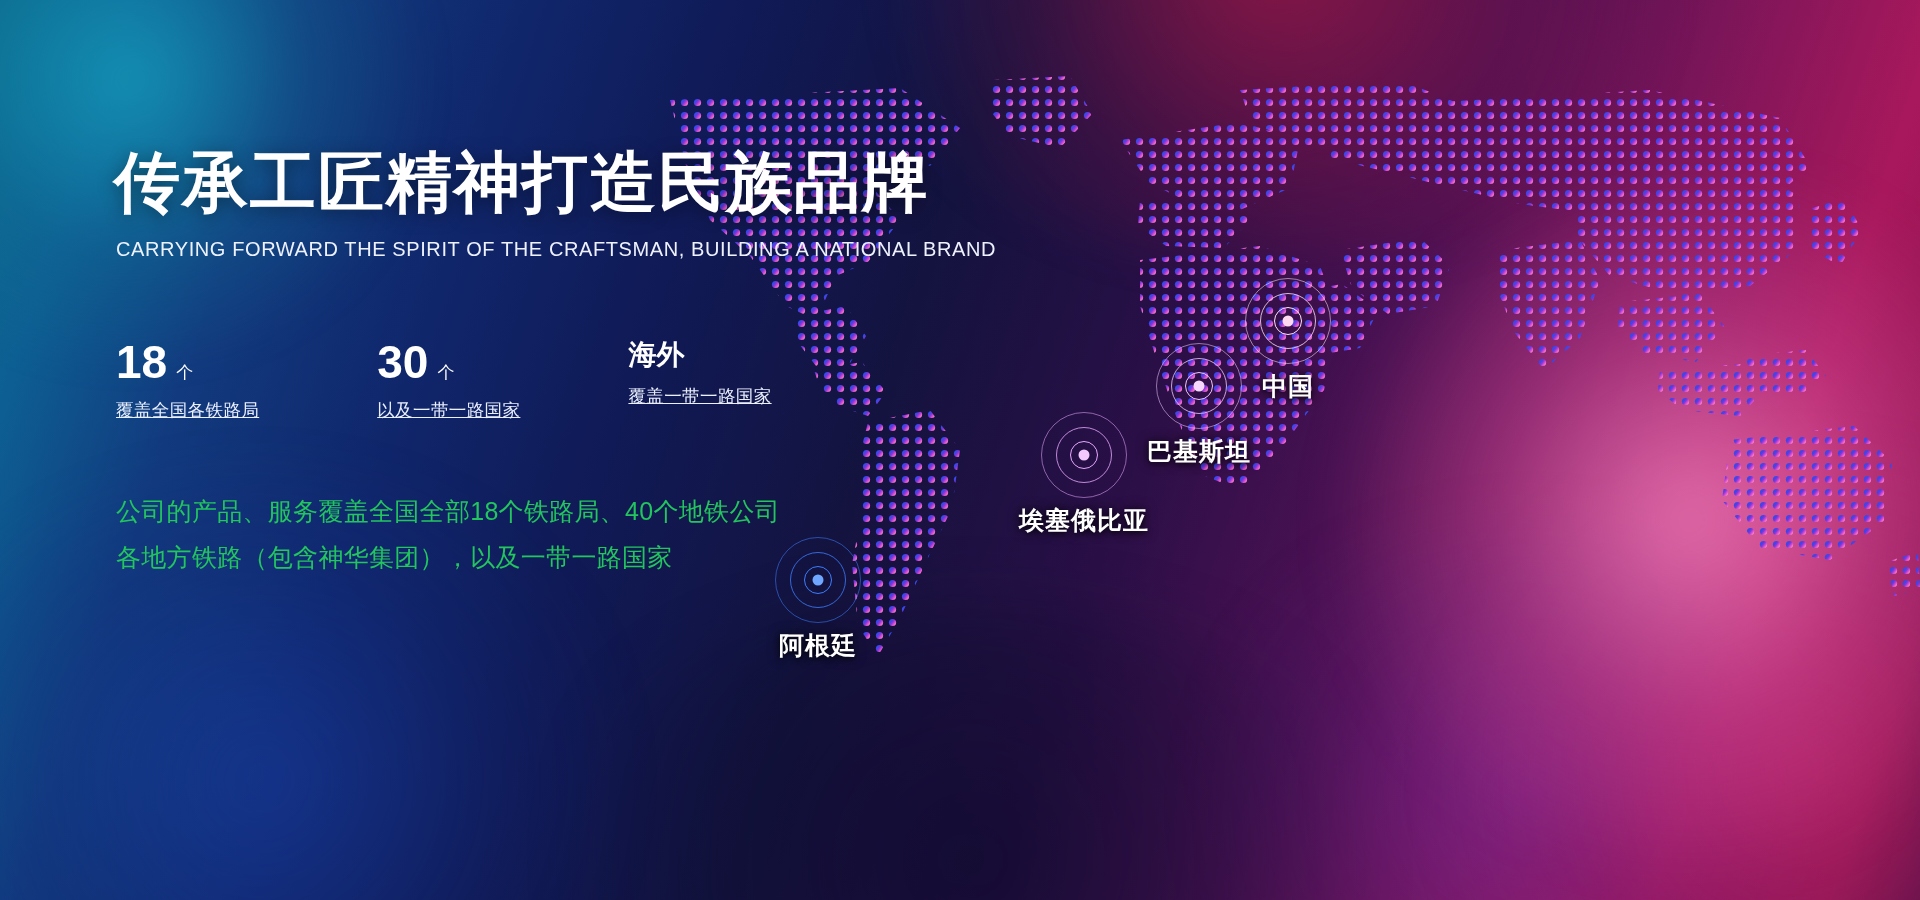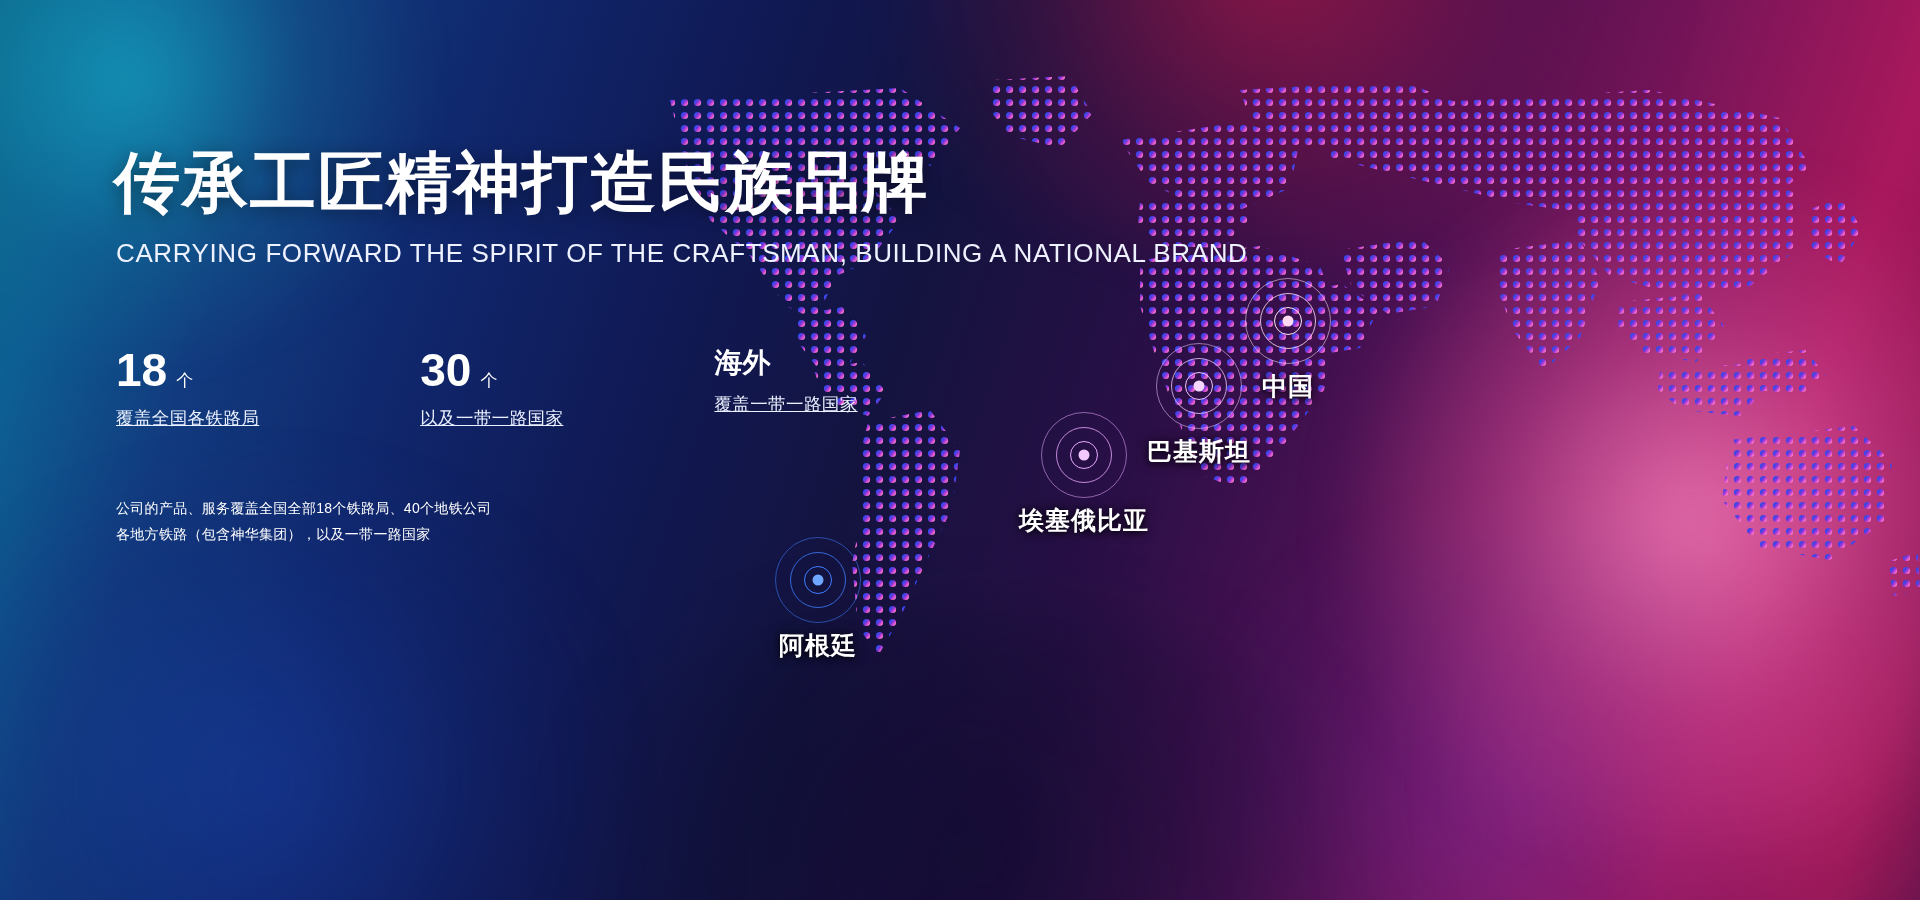--- a/index.html
+++ b/index.html
@@ -61,34 +61,34 @@
   .m-eth .ring{border-color:#e8a8ff;} .m-eth .dot{background:#f2c8ff;}
   .m-arg .ring{border-color:#3d7dff;} .m-arg .dot{background:#6fa6ff;}
   .m-china .ring{border-color:#ffe3f6;}
 
   
   .content{position:absolute;left:114px;top:150px;width:880px;}
   .headline{font-size:66px;line-height:1;font-weight:900;color:#ffffff;
     letter-spacing:2px;margin:0;
     text-shadow:0 3px 18px rgba(0,0,0,.45);
     font-family:"DejaVu Sans","Liberation Sans",sans-serif;}
-  .subhead{margin:22px 0 0 2px;font-size:26px;letter-spacing:.6px;color:#eef2ff;
+  .subhead{margin:22px 0 0 2px;font-size:20px;letter-spacing:.6px;color:#eef2ff;
     font-weight:400;white-space:nowrap;}
 
-  .stats{display:flex;margin:78px 0 2px 2px;gap:43px;}
+  .stats{display:flex;margin:78px 0 2px 2px;}
   .stat{width:auto;}
   .stat-1{margin-right:118px;}
   .stat-2{margin-right:108px;}
   .stat-top{display:flex;align-items:baseline;color:#fff;}
   .stat-num{font-size:46px;font-weight:800;line-height:1;letter-spacing:0px;}
   .stat-num-cn{font-size:28px;font-weight:800;line-height:1.15;}
   .stat-unit{font-size:17px;font-weight:400;margin-left:9px;}
   .stat-desc{margin-top:13px;font-size:17.5px;color:#eaf0ff;letter-spacing:.4px;text-decoration:underline;}
 
-  .para{margin:66px 0 0 2px;font-size:14px;line-height:1.85;color:#ffffff;letter-spacing:.3px;}
+  .para{margin:66px 0 0 2px;font-size:25px;line-height:1.85;color:#22c55e;letter-spacing:.3px;}
   .para div{white-space:nowrap;}
 </style>
 </head>
 <body>
 
 <div class="stage">
 
   <div class="bg-base"></div>
   <div class="glow glow-teal"></div>
   <div class="glow glow-blue-bl"></div>

